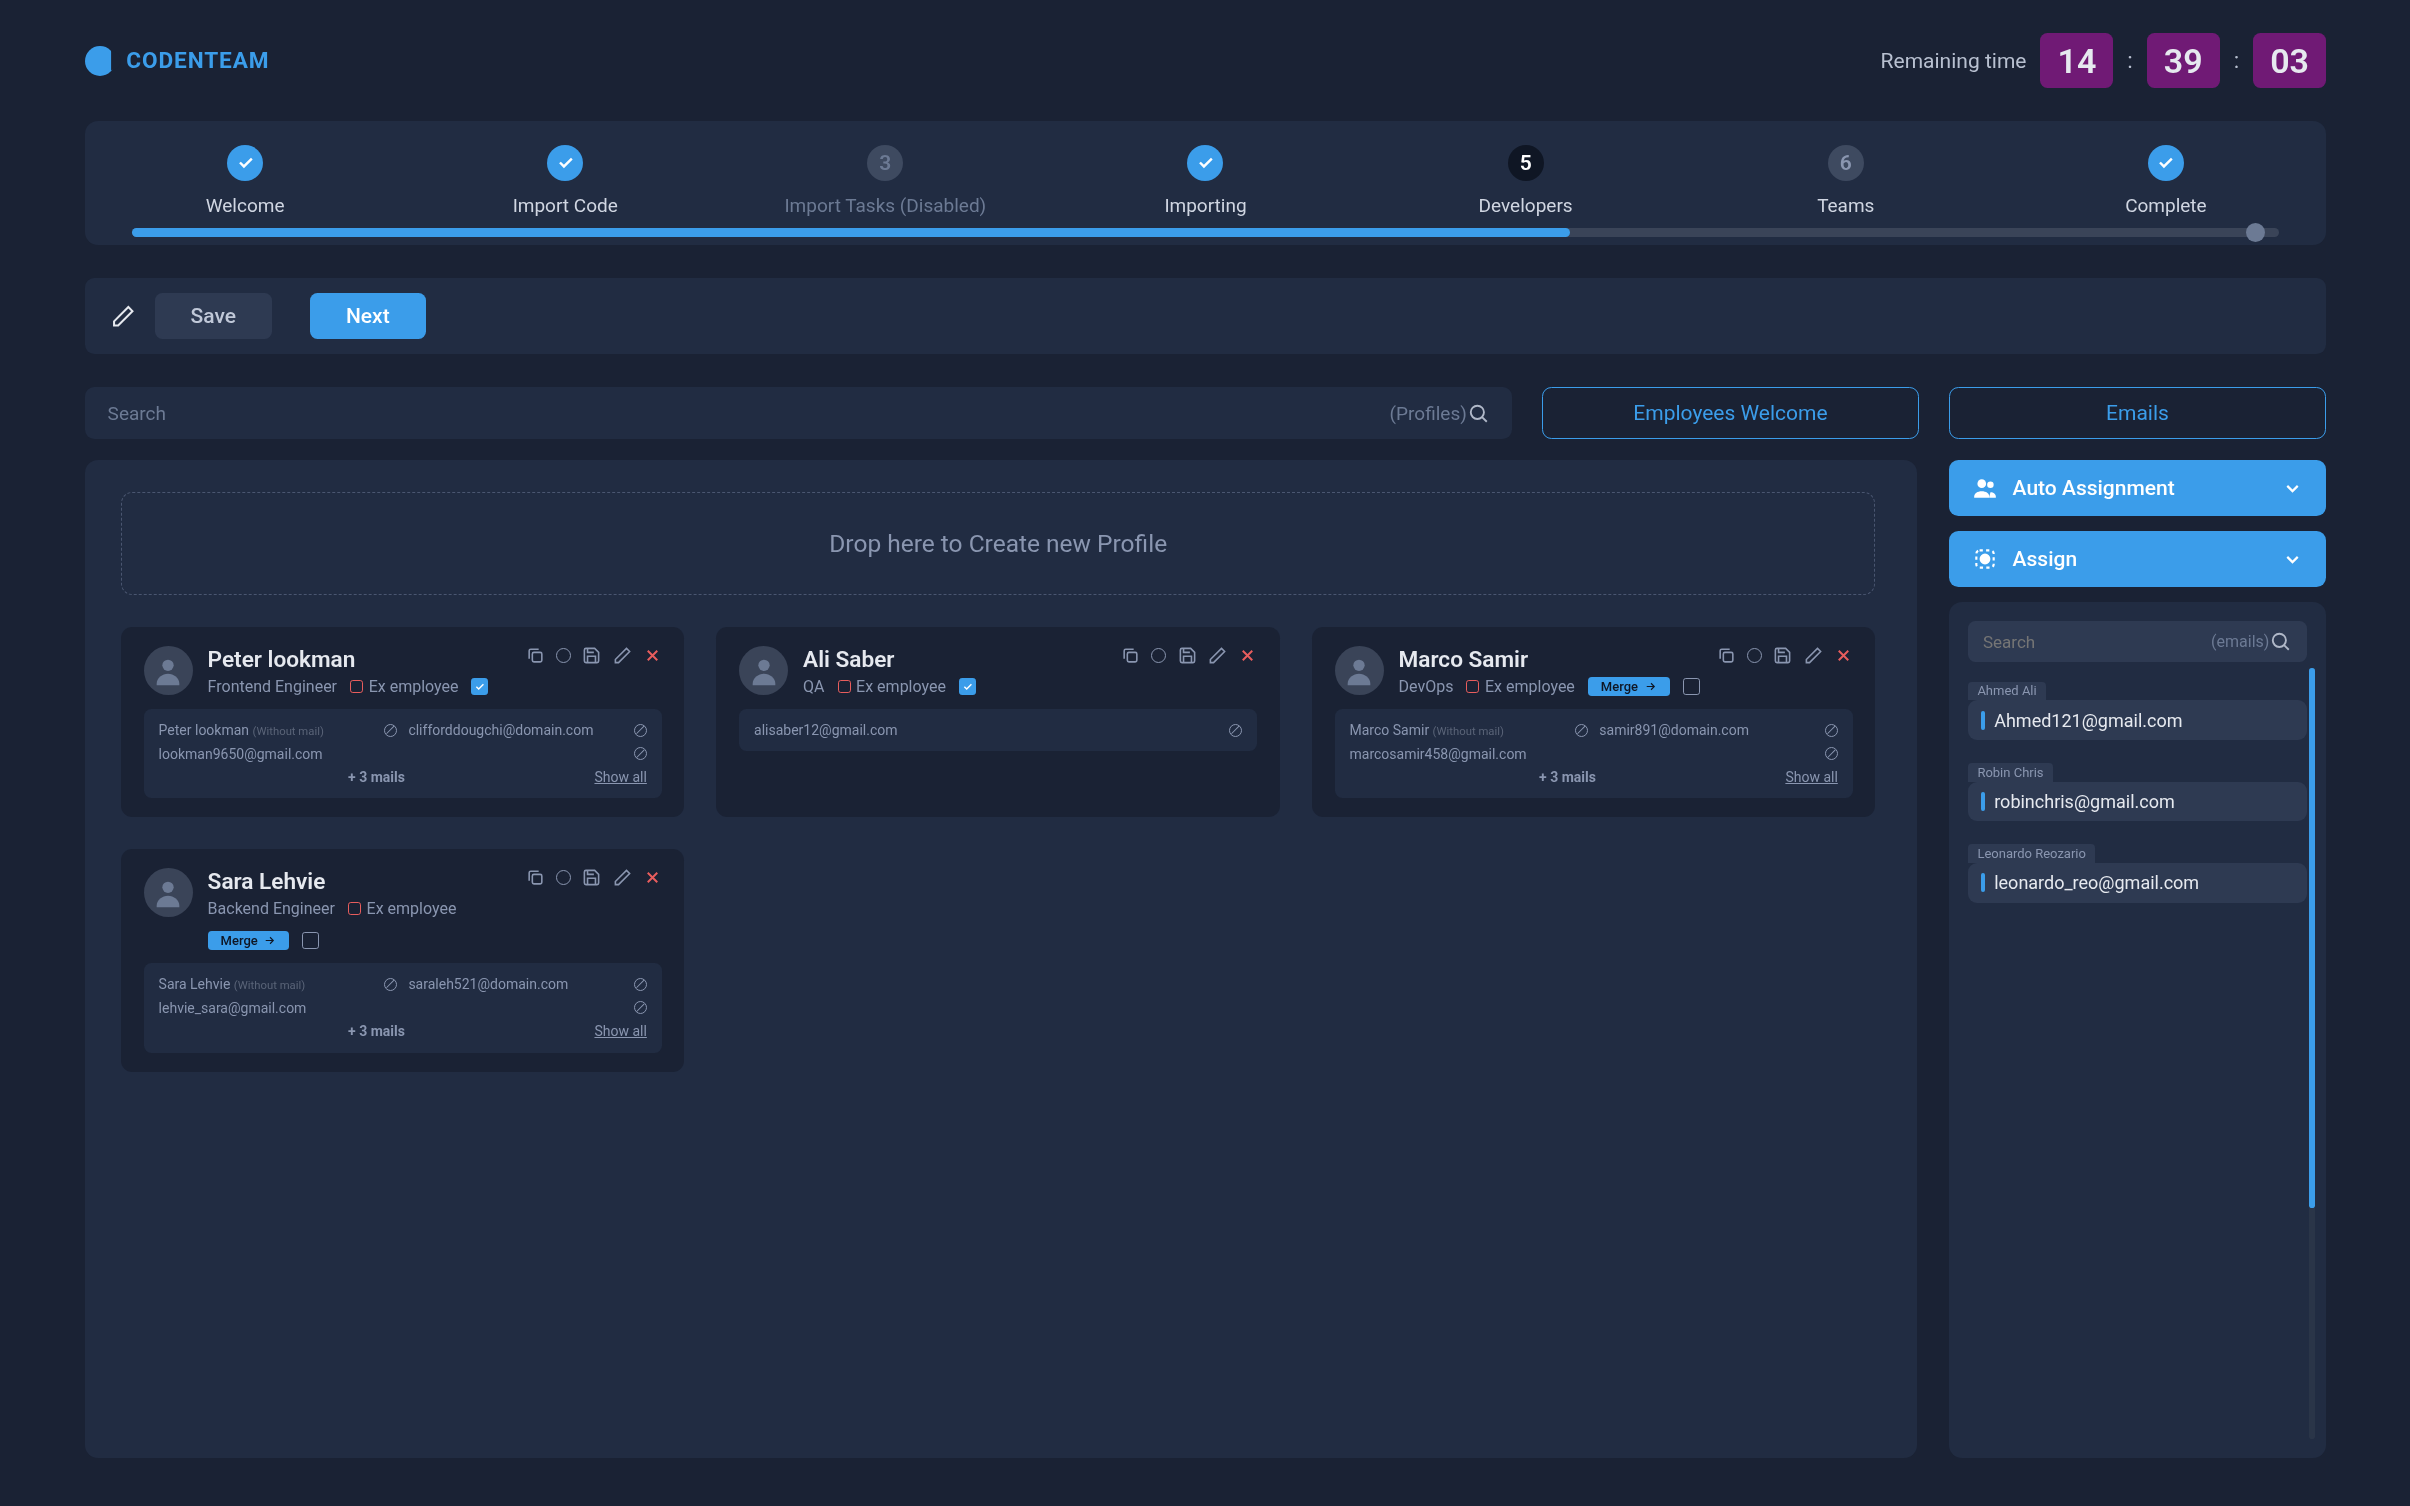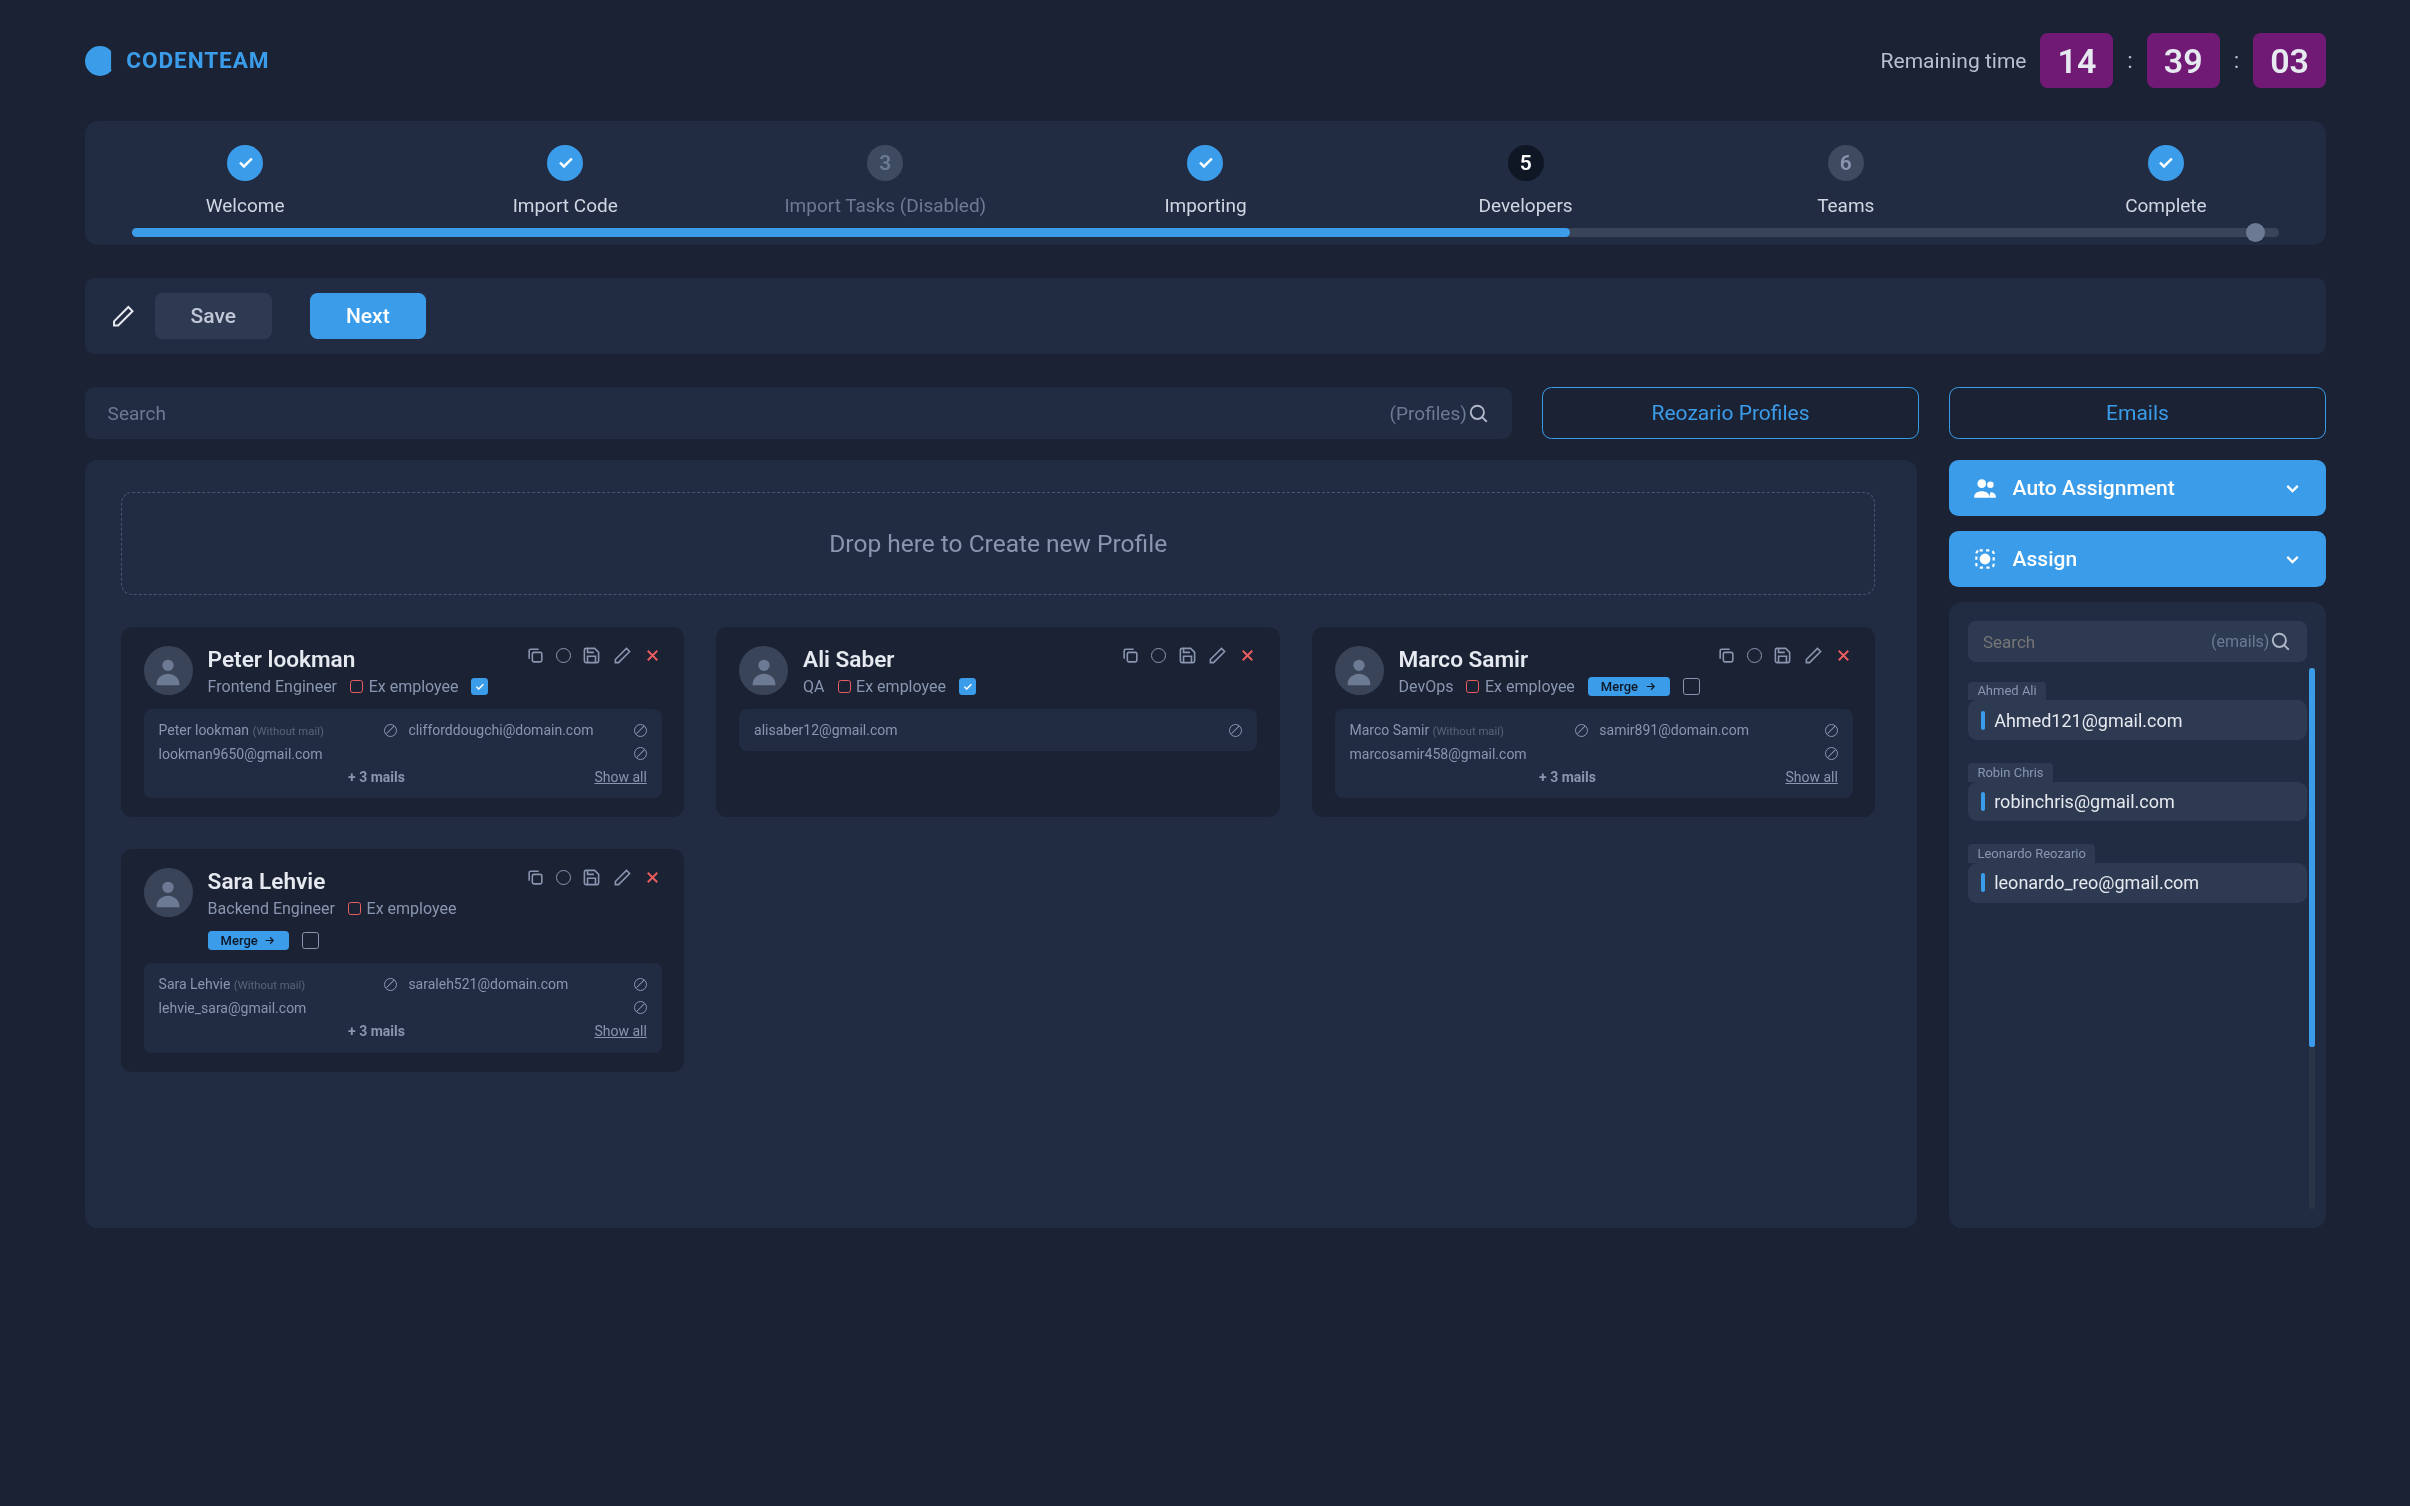--- a/index.html
+++ b/index.html
@@ -44,21 +44,21 @@
 .search-row { display: flex; gap: 30px; margin-bottom: 21px; }
 .search-box { flex: 1; background: #212c42; border-radius: 9.4px; padding: 13px 22.6px; display: flex; align-items: center; }
 .search-input { flex: 1; background: transparent; border: none; color: #e6e9ef; font-size: 19px; outline: none; }
 .search-input::placeholder { color: #6c7a94; }
 .search-hint { color: #6c7a94; font-size: 19px; }
 .search-icon { width: 22.6px; height: 22.6px; color: #b0b8c8; }
 .tab-btn { padding: 13px 56px; border-radius: 9.4px; border: 1.9px solid #3b9dea; background: transparent; color: #3b9dea; font-size: 21px; cursor: pointer; flex: 0 0 377px; text-align: center; }
 
 
 .main { display: flex; gap: 32px; }
-.profiles-panel { flex: 1; background: #212c42; border-radius: 13px; padding: 32px 19px 32px 36px; position: relative; height: 768px; }
+.profiles-panel { flex: 1; background: #212c42; border-radius: 13px; padding: 32px 19px 32px 36px; position: relative; height: 998px; }
 .profiles-scroll { overflow-y: auto; height: 100%; padding-right: 22.6px; }
 .profiles-scroll::-webkit-scrollbar { width: 9.4px; }
 .profiles-scroll::-webkit-scrollbar-thumb { background: #3b9dea; border-radius: 4.7px; }
 .profiles-scroll::-webkit-scrollbar-track { background: #2a3548; border-radius: 4.7px; }
 
 .drop-zone { border: 1.9px dashed #4a5670; border-radius: 11.3px; padding: 36px; text-align: center; font-size: 24.5px; color: #8a96b0; margin-bottom: 32px; }
 
 .cards { display: grid; grid-template-columns: repeat(3, 1fr); gap: 32px; }
 .card { background: #1a2234; border-radius: 11.3px; padding: 19px 22.6px; }
 .card-head { display: flex; gap: 15px; align-items: flex-start; margin-bottom: 13px; }
@@ -186,21 +186,21 @@
 
   <div class="search-row">
     <div class="search-box">
       <input class="search-input" placeholder="Search" style="">
       <span class="search-hint" style="margin-left:-100%; margin-right:auto; padding-left:72px;">(Profiles)</span>
       <svg class="search-icon" viewBox="0 0 24 24" fill="none" stroke="currentColor" stroke-width="2">
           <circle cx="11" cy="11" r="7"></circle>
           <path d="M21 21l-5-5"></path>
         </svg>
     </div>
-    <button class="tab-btn">Reozario Profiles</button>
+    <button class="tab-btn">Employees Welcome</button>
     <button class="tab-btn">Emails</button>
   </div>
 
   <div class="main">
     <div class="profiles-panel">
       <div class="profiles-scroll">
         <div class="drop-zone">Drop here to Create new Profile</div>
         <div class="cards" id="cards">
             <div class="card">
               <div class="card-head">

